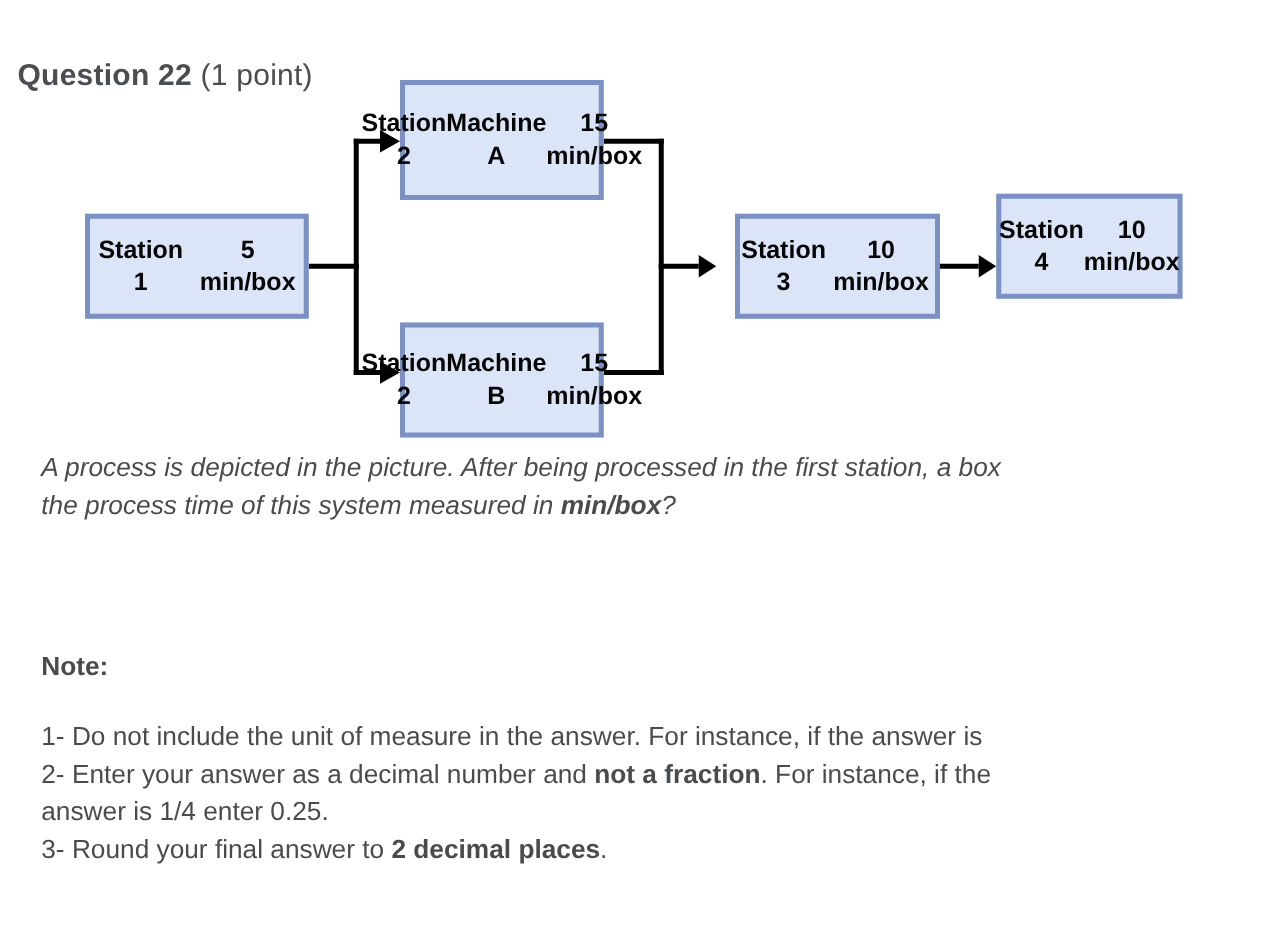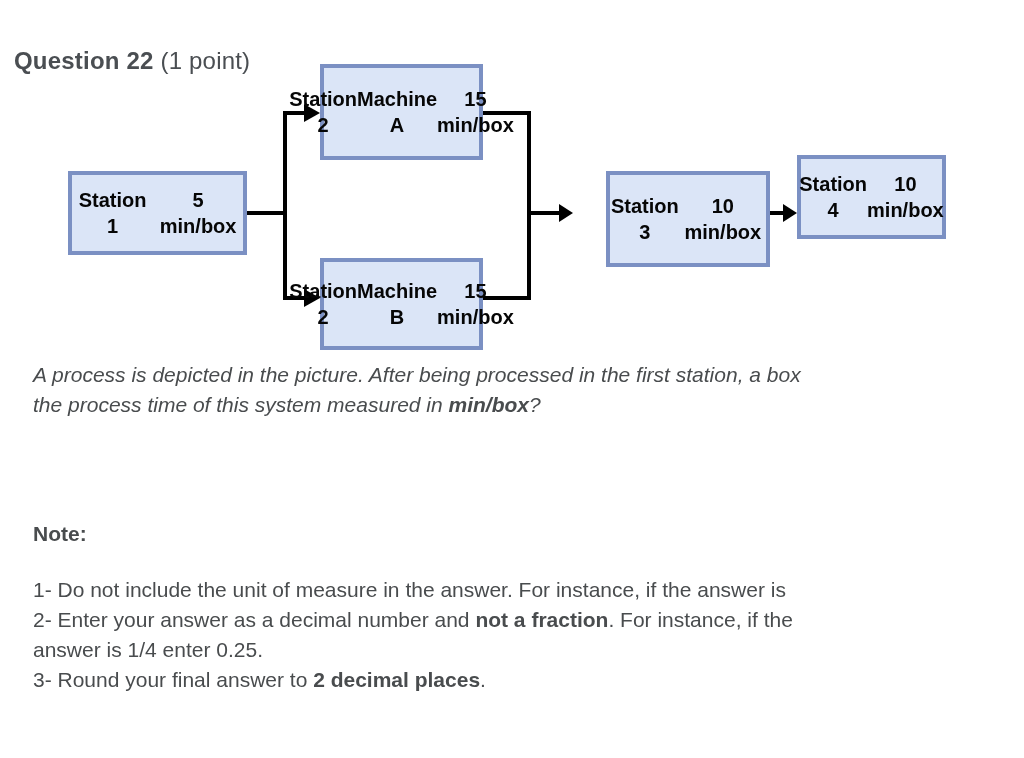--- a/index.html
+++ b/index.html
@@ -54,21 +54,21 @@
     align-items: center;
     justify-content: center;
     font-weight: bold;
     font-size: 20px;
     line-height: 26px;
     color: var(--node-text);
     text-align: center;
   }
   .node-station2a { left: 320px; top: 9px;   width: 163px; height: 96px; }
   .node-station1  { left: 68px;  top: 116px; width: 179px; height: 84px; }
-  .node-station3  { left: 606px; top: 116px; width: 164px; height: 96px; align-items: center; }
+  .node-station3  { left: 588px; top: 116px; width: 164px; height: 84px; align-items: center; }
   .node-station4  { left: 797px; top: 100px; width: 149px; height: 84px; }
   .node-station2b { left: 320px; top: 203px; width: 163px; height: 92px; }
   .bodytext {
     position: absolute;
     left: 33px;
     color: var(--text);
     font-size: 21px;
     line-height: 30px;
     white-space: nowrap;
   }

